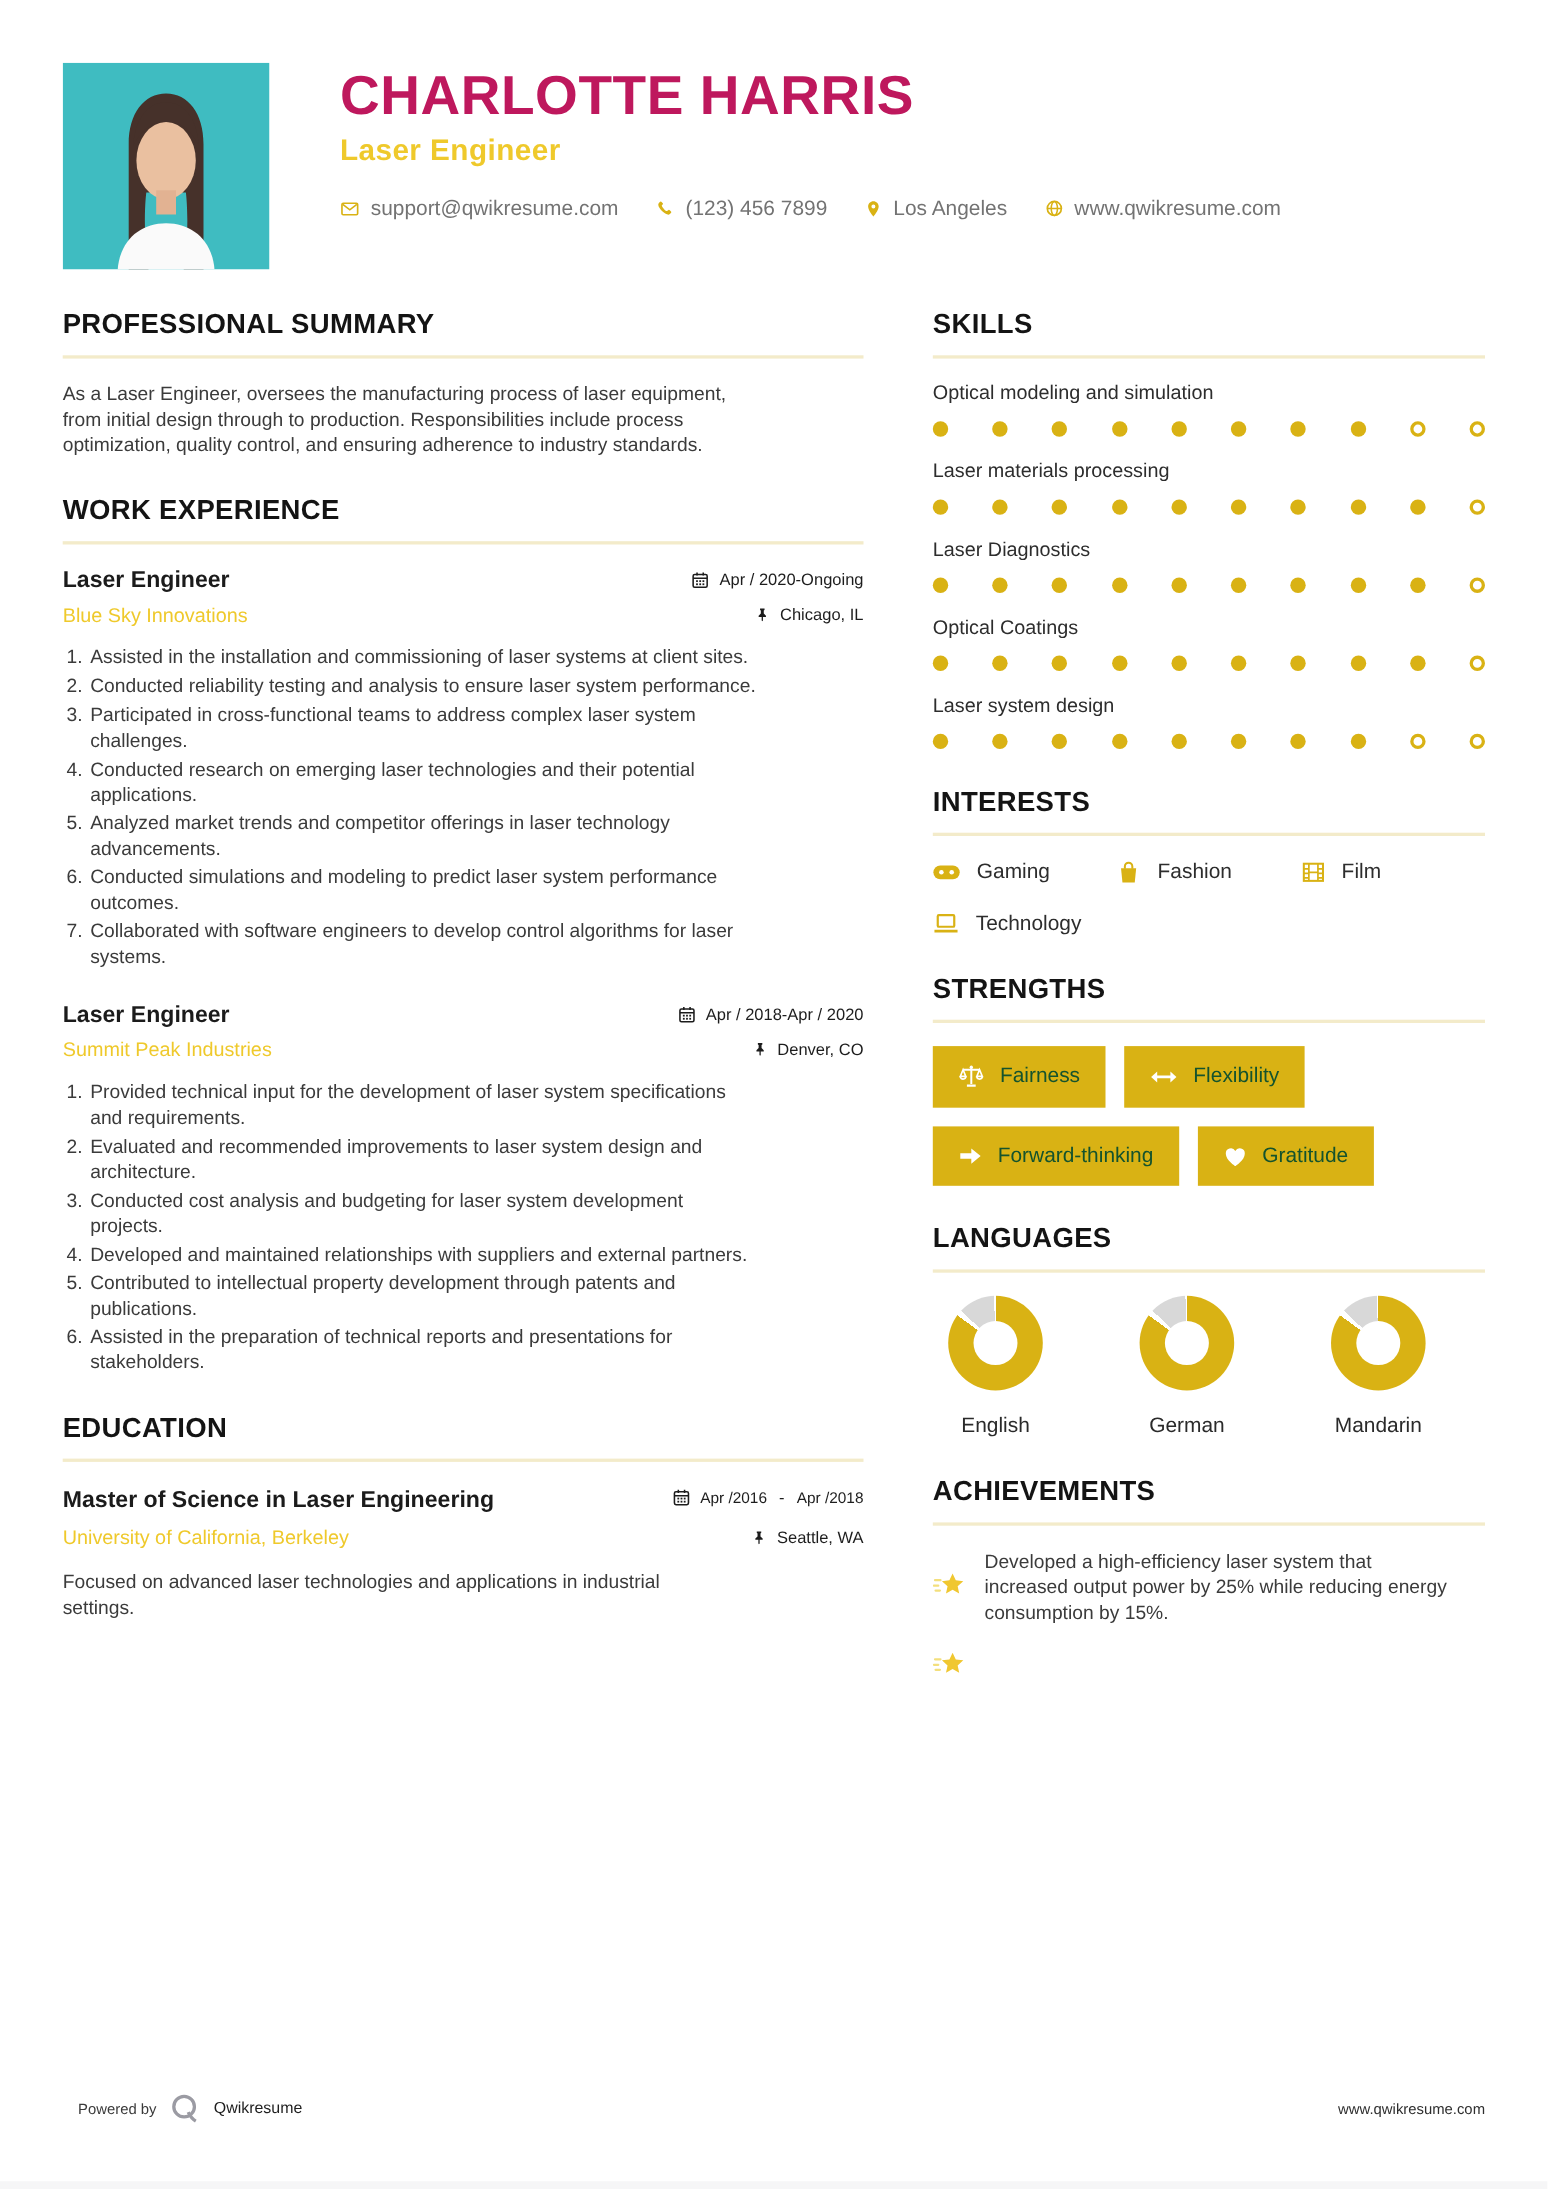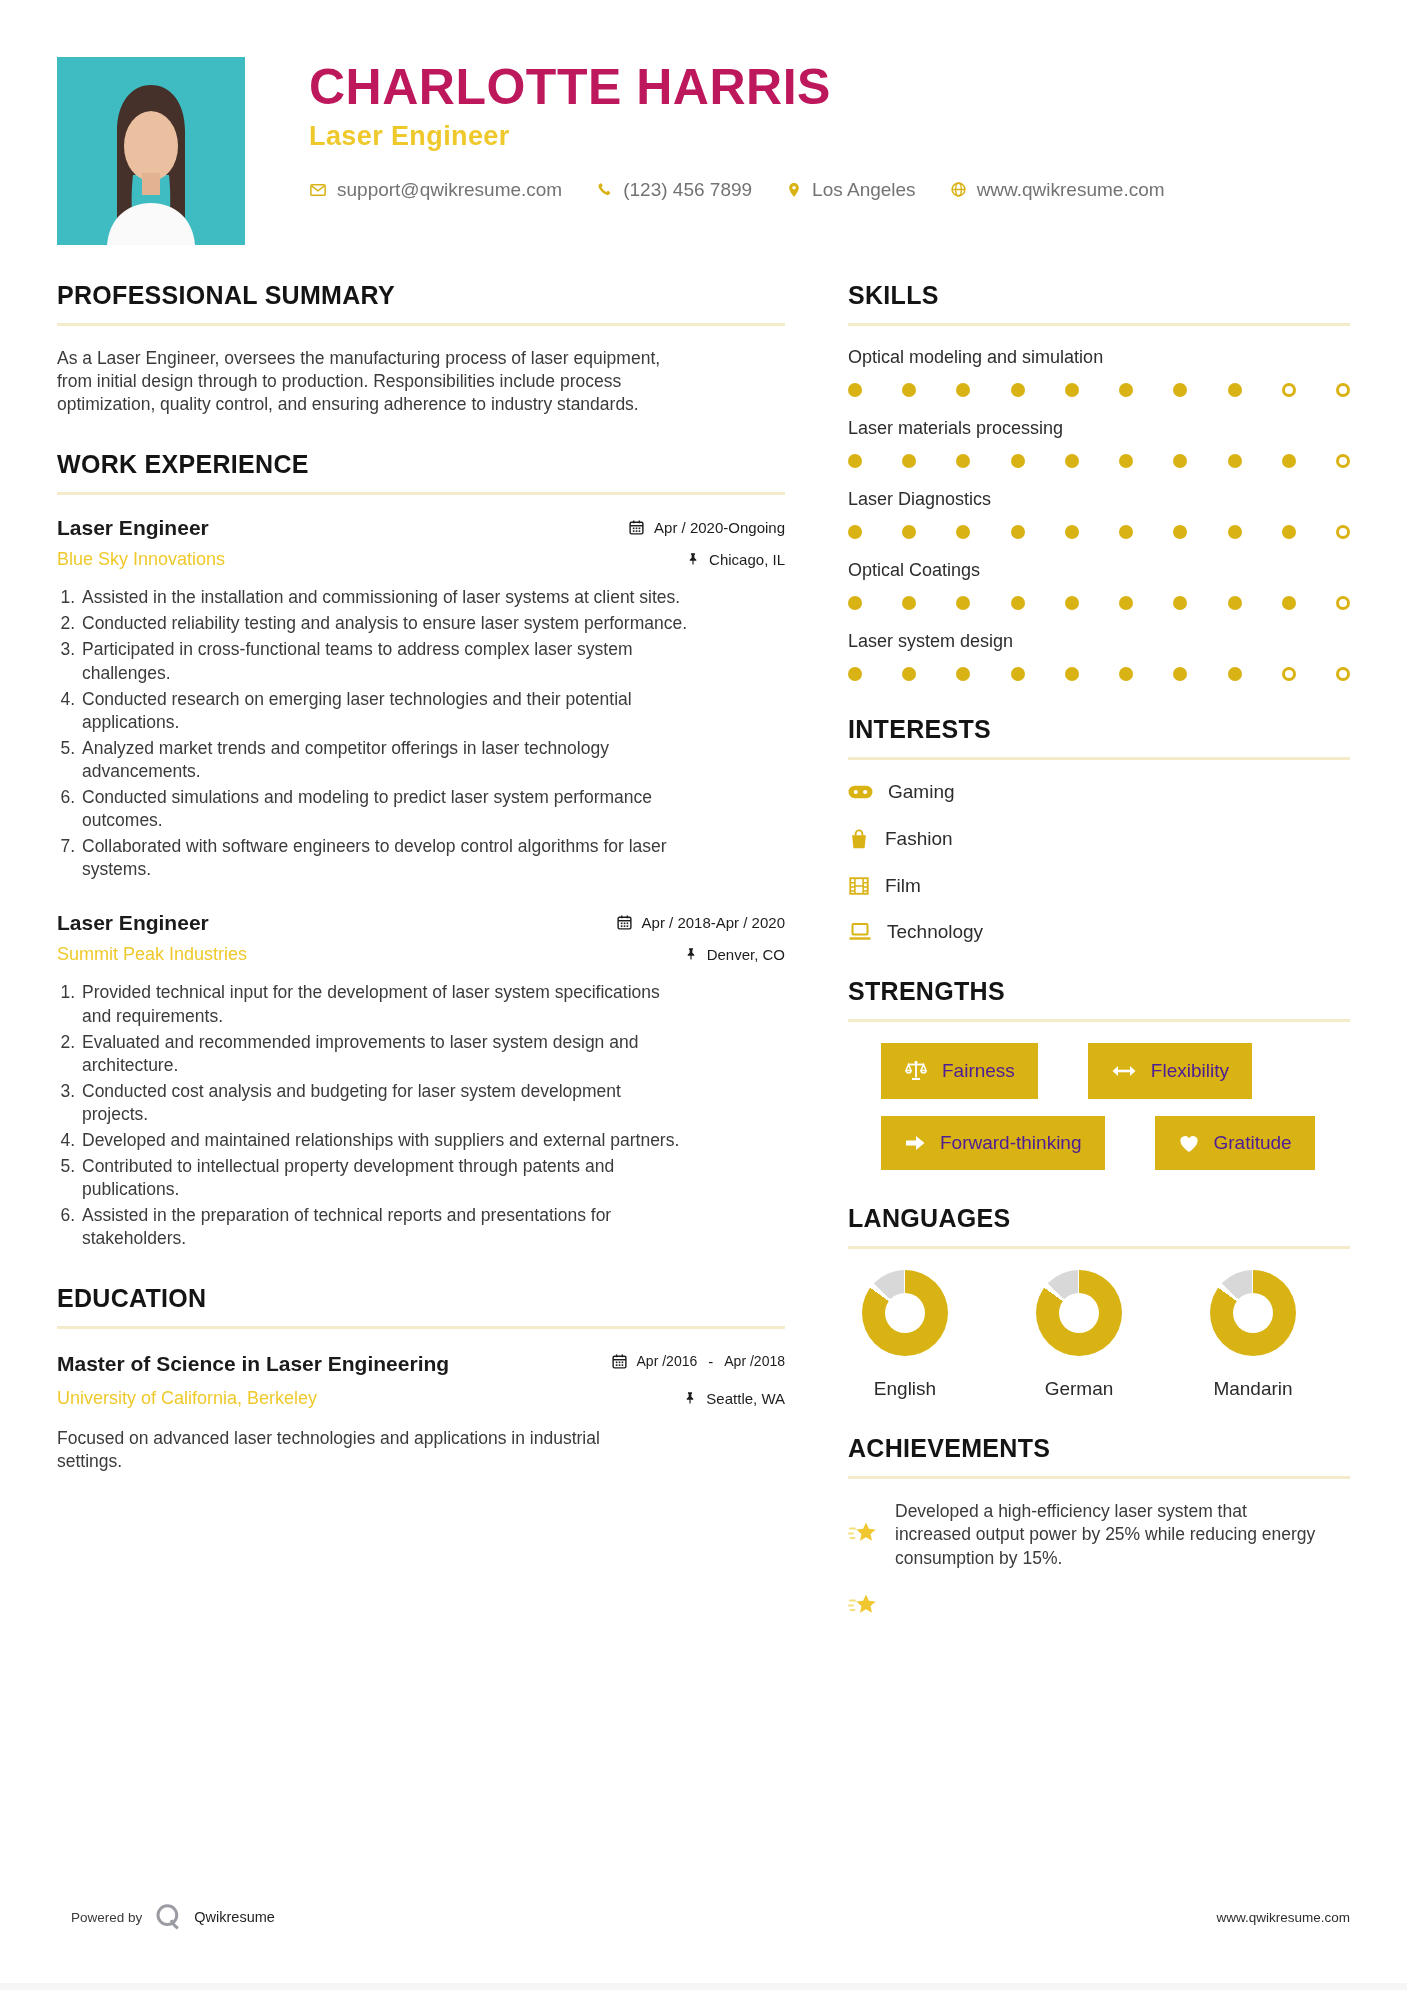--- a/index.html
+++ b/index.html
@@ -58,27 +58,27 @@
   .edu-desc{margin:18px 0 0 0;font-size:17.5px;line-height:1.32;max-width:610px;}
 
   
   .skill{margin-bottom:17px;}
   .skill-name{font-size:18px;color:#2d2d2d;}
   .dots{display:flex;justify-content:space-between;margin-top:15px;margin-bottom:21px;}
   .dot{width:14px;height:14px;border-radius:50%;}
   .dot.filled{background:var(--gold);}
   .dot.empty{border:3px solid var(--gold);background:#fff;}
 
-  .interests-grid{display:grid;grid-template-columns:1fr;row-gap:24px;margin-top:4px;}
+  .interests-grid{display:grid;grid-template-columns:1fr 1fr 1fr;row-gap:24px;margin-top:4px;}
   .interest{display:flex;align-items:center;gap:15px;font-size:19px;color:#2d2d2d;}
   .interest .icon{color:var(--gold);}
 
   .badges{display:flex;flex-wrap:wrap;gap:17px;margin-top:6px;}
-  .badge{background:var(--gold);color:#4c1d95;display:inline-flex;align-items:center;gap:14px;
-         font-size:19px;padding:16px 23px;margin-left:33px;}
+  .badge{background:var(--gold);color:#14532d;display:inline-flex;align-items:center;gap:14px;
+         font-size:19px;padding:16px 23px;}
   .badge .icon{color:#fff;}
 
   .langs{display:flex;gap:88px;padding-left:14px;margin-top:16px;}
   .lang{display:flex;flex-direction:column;align-items:center;gap:22px;}
   .donut{width:86px;height:86px;border-radius:50%;position:relative;}
   .donut::after{content:"";position:absolute;inset:23px;background:#fff;border-radius:50%;}
   .lang-label{font-size:19px;color:#2a2a2a;}
 
   .ach-item{display:flex;gap:17px;margin-bottom:24px;}
   .ach-text{font-size:17.5px;line-height:1.33;max-width:428px;margin:0;}

